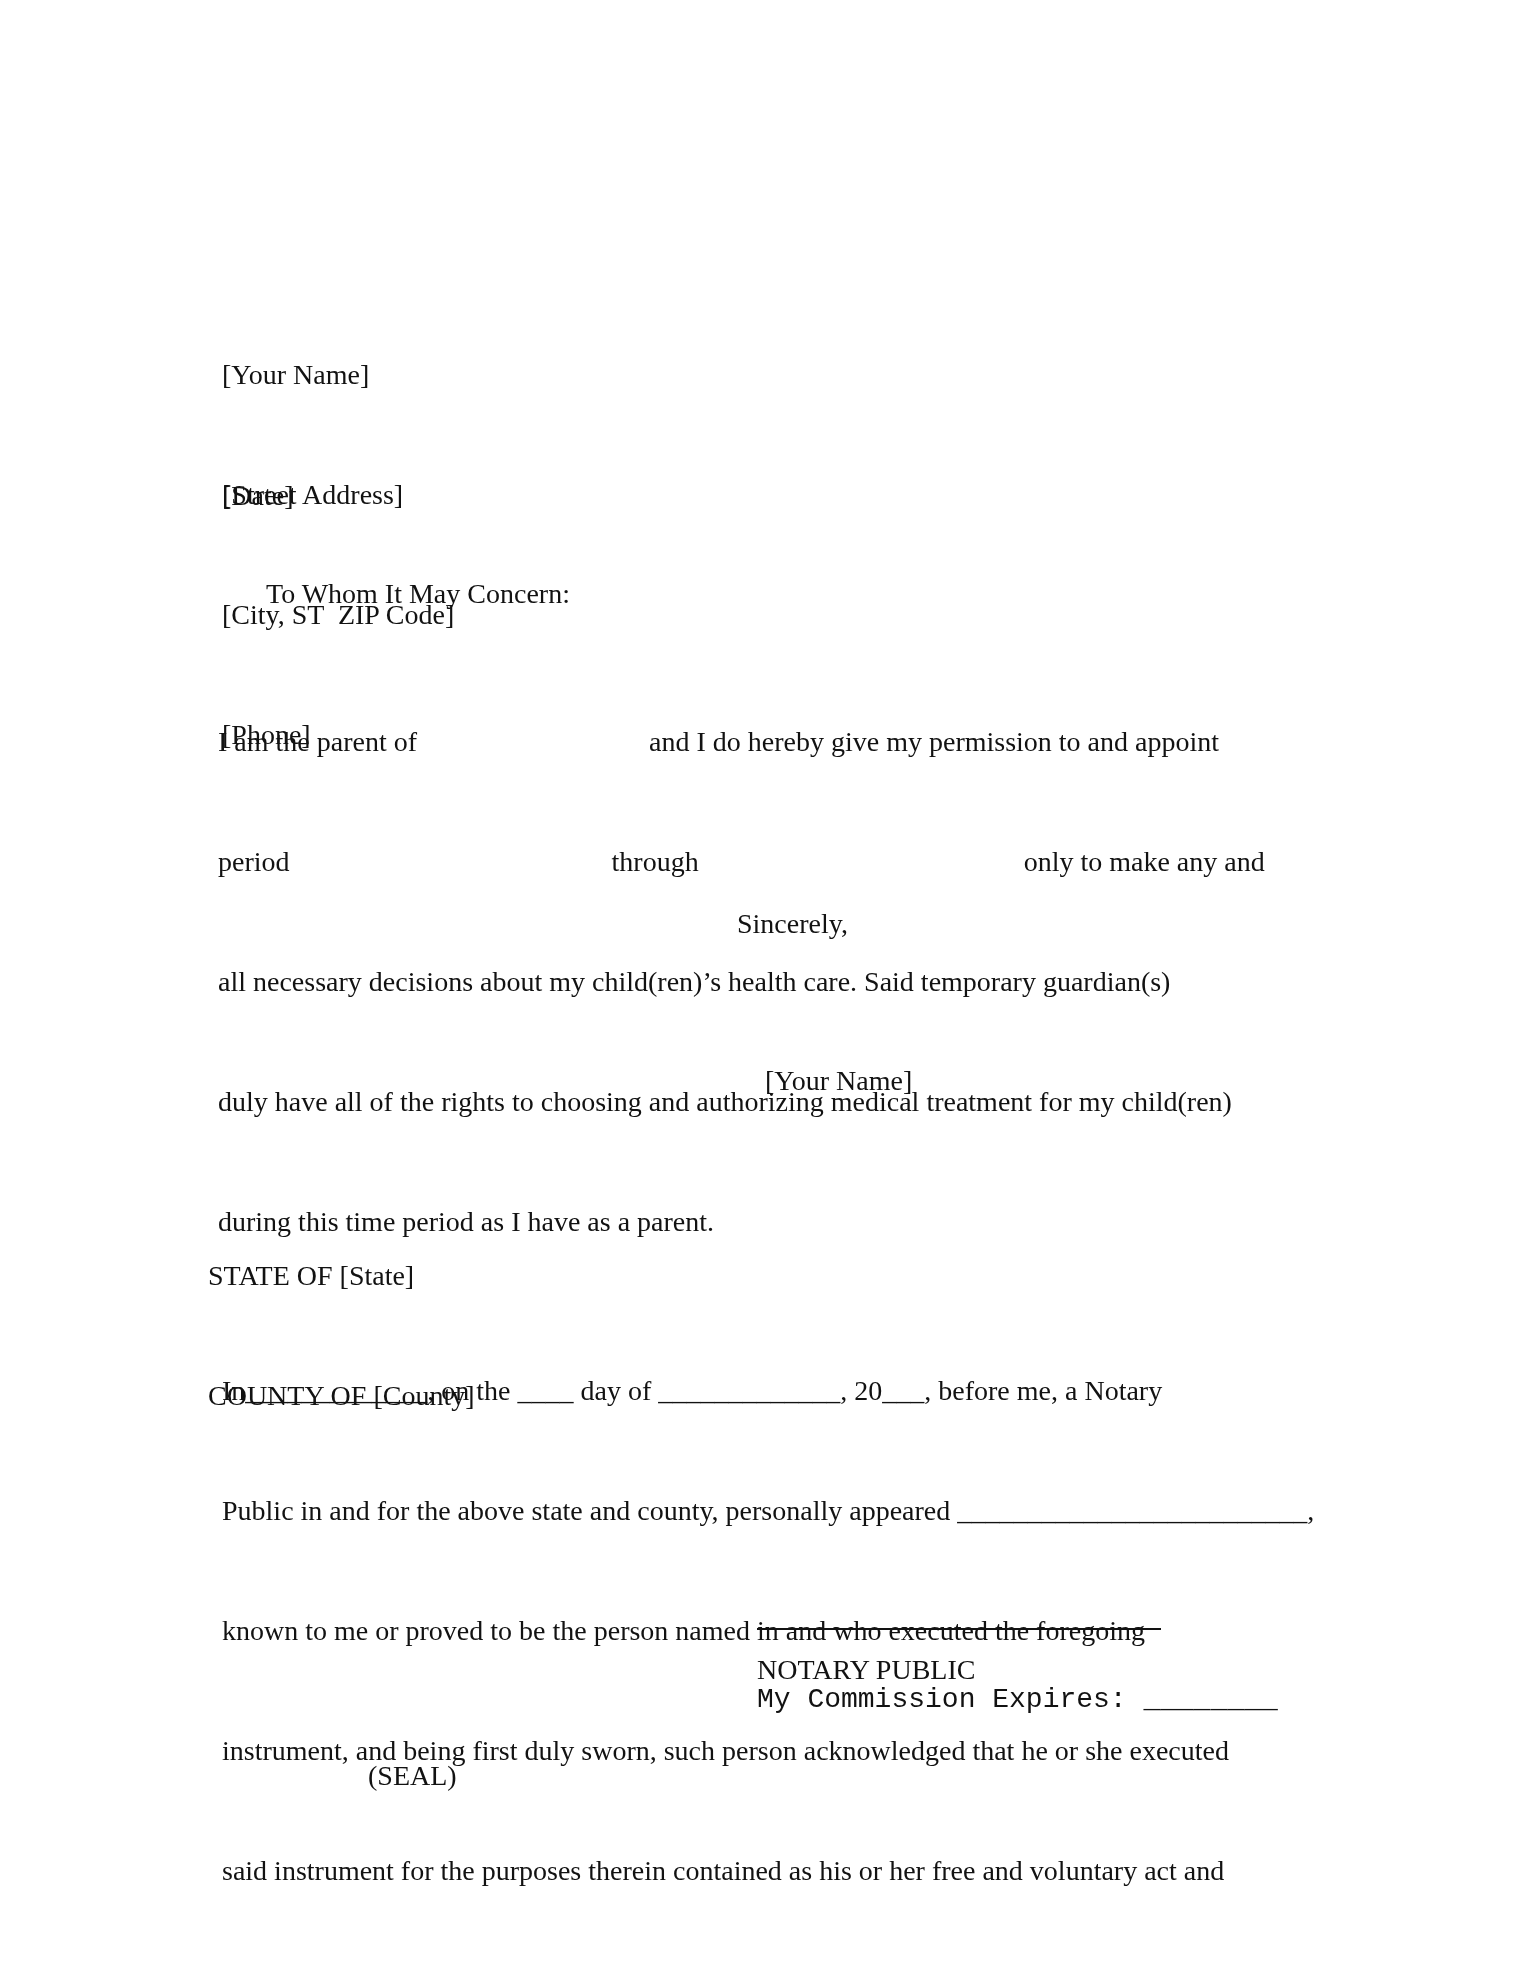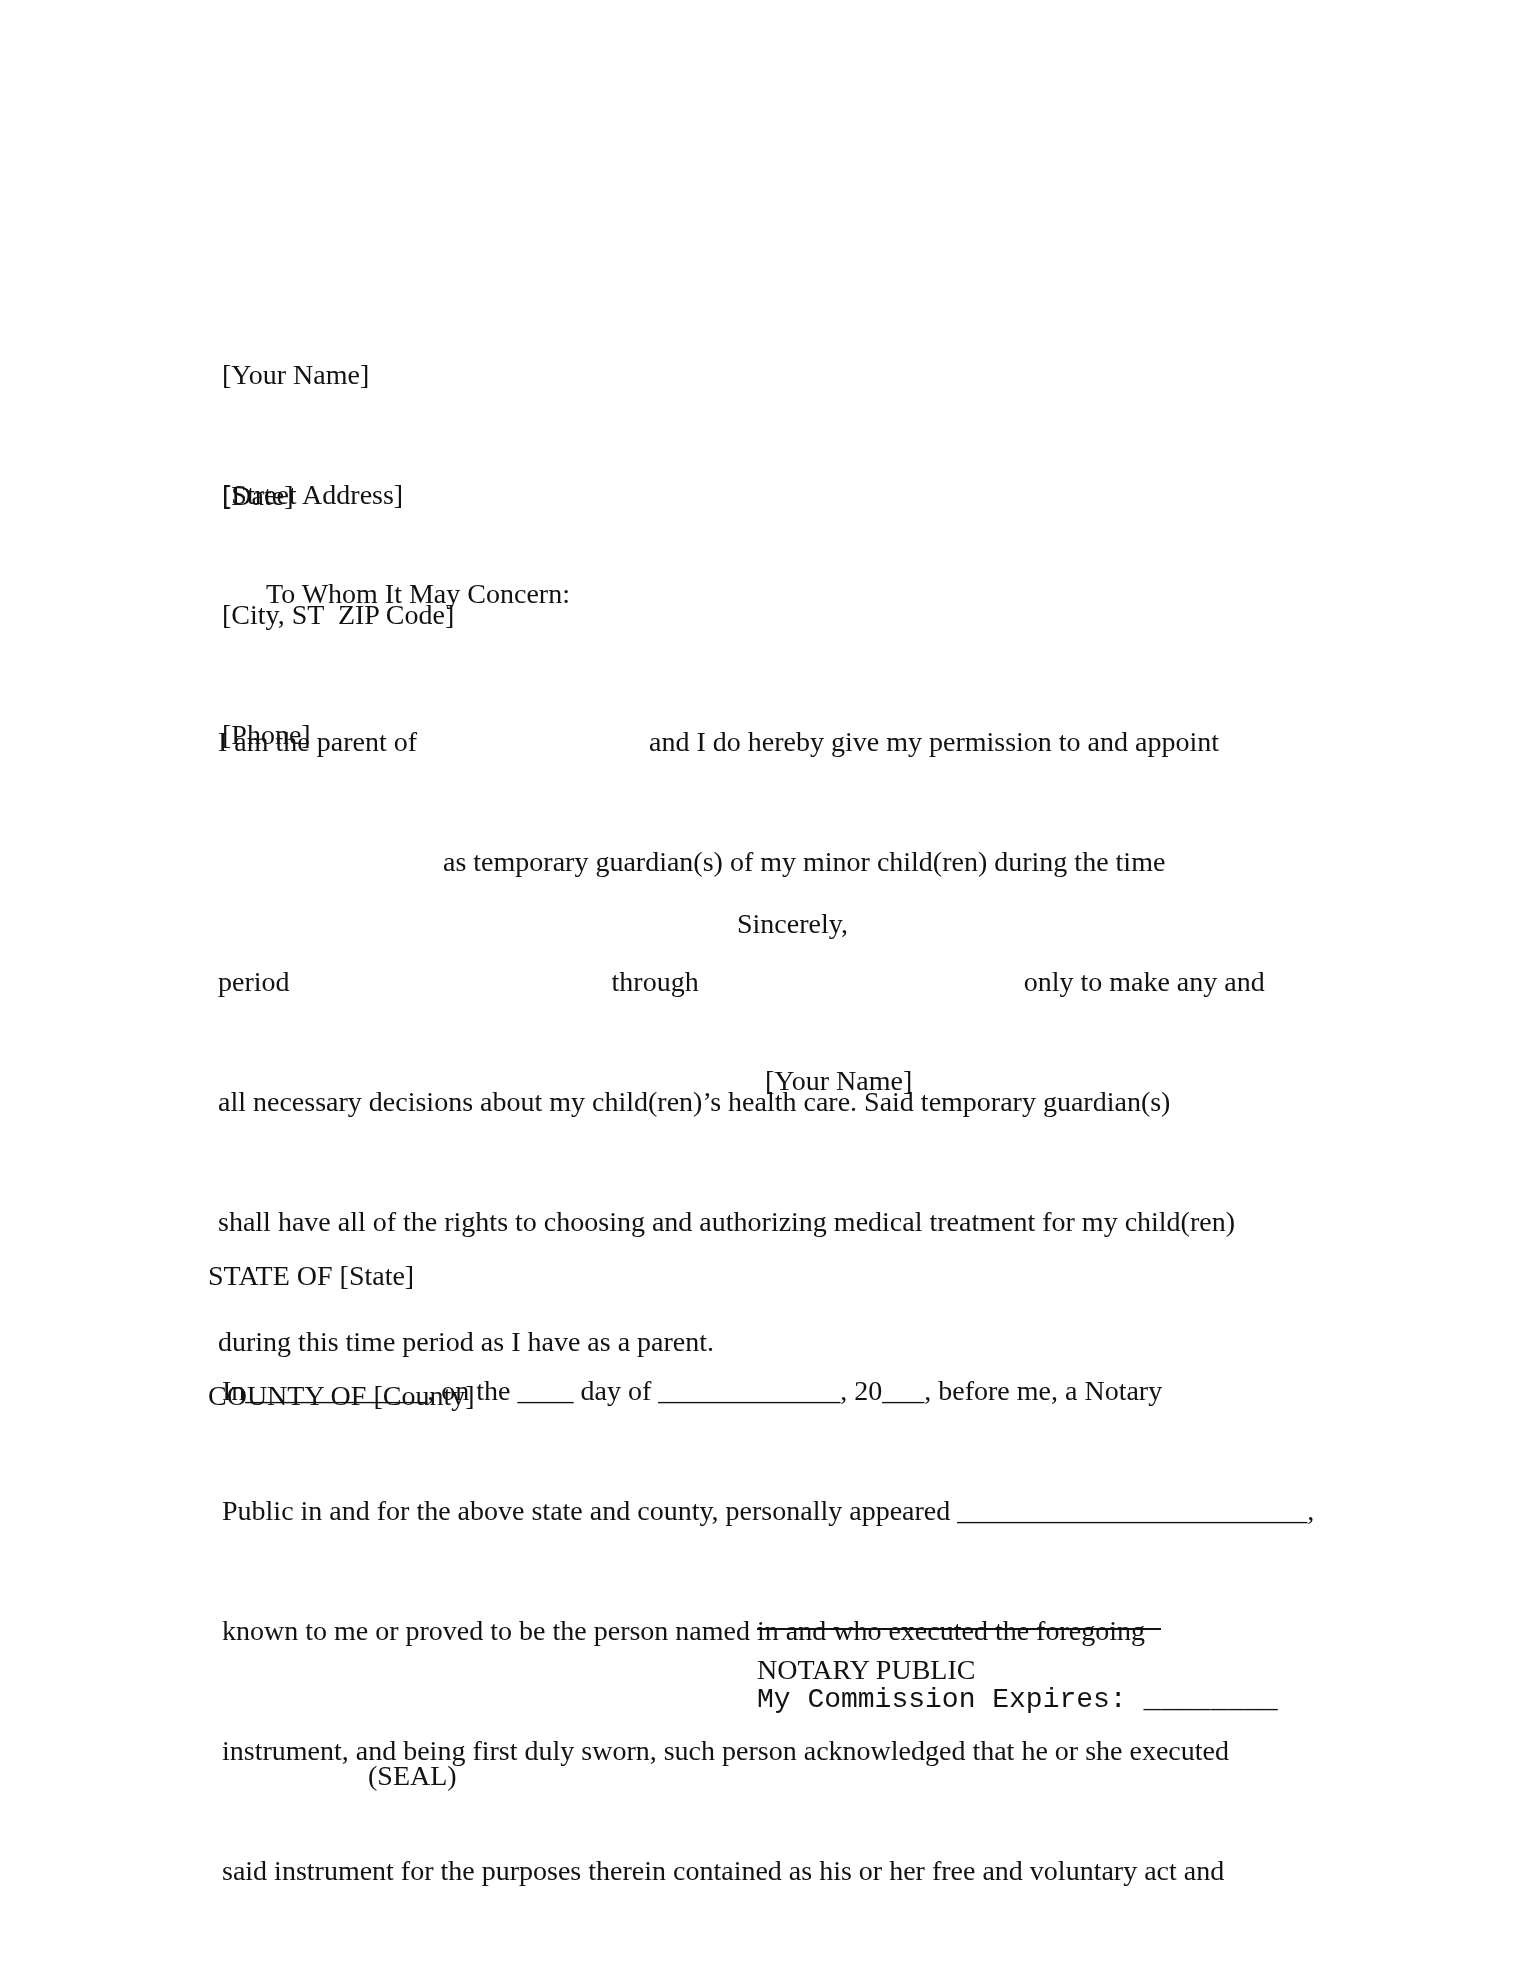--- a/index.html
+++ b/index.html
@@ -45,24 +45,23 @@
     <div class="line">[City, ST  ZIP Code]</div>
     <div class="line">[Phone]</div>
   </div>
 
   <div class="abs line" style="left:222px; top:476px;text-align:right;">[Date]</div>
 
   <div class="abs line" style="left:222px; top:574px;margin-left:44px;">To Whom It May Concern:</div>
 
   <div class="abs block" style="left:218px; top:642px;">
     <div class="line"><span>I am the parent of</span><span class="gap g-l1"></span><span>and I do hereby give my permission to and appoint</span></div>
-    <div class="line"><span class="gap g-l2"></span><span>as temporary guardian(s) of my minor child(ren) during the time</span></div>
     <div class="line"><span>period</span><span class="gap g-l3a"></span><span>through</span><span class="gap g-l3b"></span><span>only to make any and</span></div>
     <div class="line">all necessary decisions about my child(ren)’s health care. Said temporary guardian(s)</div>
-    <div class="line">shall have all of the rights to choosing and authorizing medical treatment for my child(ren)</div>
+    <div class="line">duly have all of the rights to choosing and authorizing medical treatment for my child(ren)</div>
     <div class="line">during this time period as I have as a parent.</div>
   </div>
 
   <div class="abs line" style="left:737px; top:904px;">Sincerely,</div>
   <div class="abs line" style="left:765px; top:1061px;">[Your Name]</div>
 
   <div class="abs block" style="left:208px; top:1176px;">
     <div class="line">STATE OF [State]</div>
     <div class="line">COUNTY OF [County]</div>
   </div>

